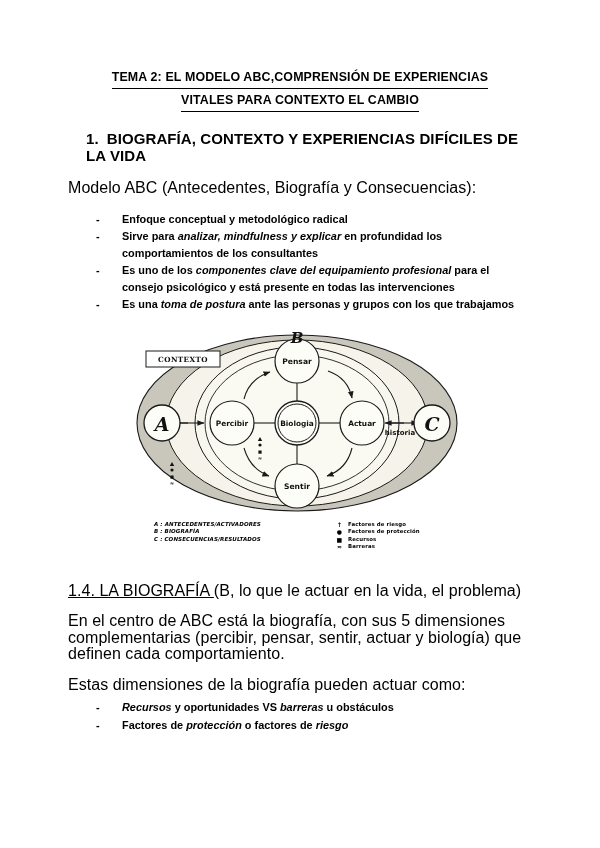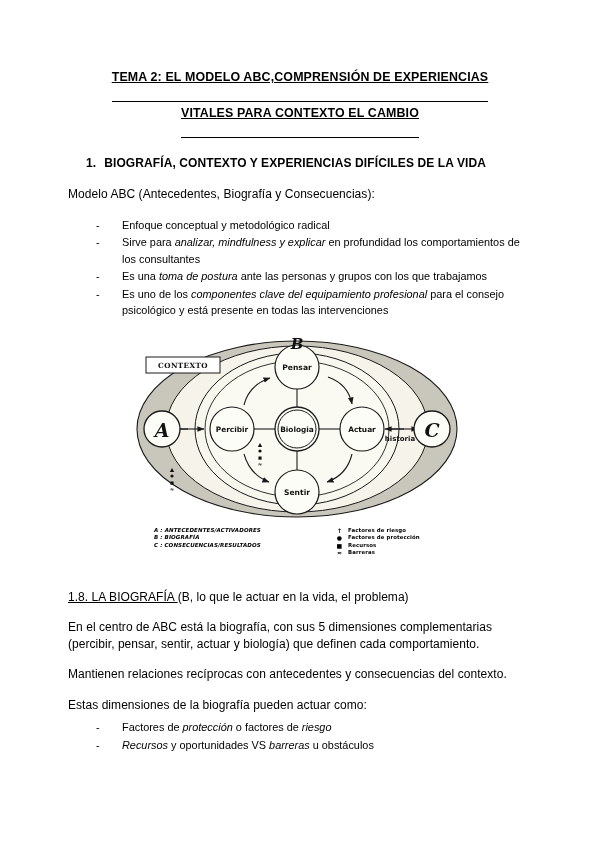--- a/index.html
+++ b/index.html
@@ -34,54 +34,54 @@
     text-align: center;
     font-weight: bold;
     font-size: 12.4px;
     line-height: 22px;
     letter-spacing: .15px;
     margin: 0 0 18px 0;
   }
   .doc-title .tl {
     display: inline-block;
     border-bottom: 1.3px solid #000;
-    padding-bottom: 13px;
-    text-decoration: underline;
+    padding-bottom: 0px;
   }
 
   
   .sec-heading {
     font-weight: bold;
-    font-size: 12px;
+    font-size: 15px;
     margin: 0 0 16px 0;
     padding-left: 18px;
     letter-spacing: .1px;
   }
   .sec-heading .num { margin-right: 8px; }
 
   
   .para {
-    font-size: 12px;
+    font-size: 16px;
     line-height: 16.5px;
     margin: 11px 0 6px 0;
     letter-spacing: .05px;
   }
   .para.gap { margin-bottom: 14px; }
 
   ul.dashlist {
     list-style: none;
     margin: 0 0 8px 0;
     padding: 0 0 0 28px;
   }
   ul.dashlist li {
     position: relative;
     font-size: 10.9px;
     line-height: 16.5px;
     padding-left: 26px;
     margin-bottom: 1px;
+    font-weight: bold;
   }
   ul.dashlist li::before {
     content: "-";
     position: absolute;
     left: 0;
     top: 0;
   }
   em { font-style: italic; }
   .u { text-decoration: underline; }
 
@@ -149,22 +149,22 @@
 
     <h2 class="sec-heading">
       <span class="num">1.</span><span>BIOGRAFÍA, CONTEXTO Y EXPERIENCIAS DIFÍCILES DE LA VIDA</span>
     </h2>
 
     <p class="para gap">Modelo ABC (Antecedentes, Biografía y Consecuencias):</p>
 
     <ul class="dashlist" id="bullets-intro">
         <li><span>Enfoque conceptual y metodológico radical</span></li>
         <li><span>Sirve para </span><em>analizar, mindfulness y explicar</em><span> en profundidad los comportamientos de los consultantes</span></li>
+        <li><span>Es uno de los </span><em>componentes clave del equipamiento profesional</em><span> para el consejo psicológico y está presente en todas las intervenciones</span></li>
         <li><span>Es una </span><em>toma de postura</em><span> ante las personas y grupos con los que trabajamos</span></li>
-        <li><span>Es uno de los </span><em>componentes clave del equipamiento profesional</em><span> para el consejo psicológico y está presente en todas las intervenciones</span></li>
       </ul>
 
     <div class="figure">
       <svg class="fig-canvas" viewBox="0 0 330 238" xmlns="http://www.w3.org/2000/svg">
         <defs>
           <marker id="ah" markerWidth="7" markerHeight="7" refX="6" refY="2.6" orient="auto">
             <path d="M0,0 L6.4,2.6 L0,5.2 z" fill="#1a1a1a"></path>
           </marker>
         </defs>
 
@@ -254,28 +254,27 @@
             <div class="legend-row2">
               <span class="lg-mark">≈</span>
               <span>Barreras</span>
             </div>
           </div>
       </div>
     </div>
 
 
     <p class="para gap">
-      <span class="u">1.8. LA BIOGRAFÍA </span><span>(B, lo que le actuar en la vida, el problema)</span>
+      <span class="u">1.4. LA BIOGRAFÍA </span><span>(B, lo que le actuar en la vida, el problema)</span>
     </p>
 
     <p class="para gap">En el centro de ABC está la biografía, con sus 5 dimensiones complementarias (percibir, pensar, sentir, actuar y biología) que definen cada comportamiento.</p>
 
-    <p class="para gap">Mantienen relaciones recíprocas con antecedentes y consecuencias del contexto.</p>
 
     <p class="para">Estas dimensiones de la biografía pueden actuar como:</p>
 
     <ul class="dashlist" id="bullets-dimensions">
+        <li><em>Recursos</em><span> y oportunidades VS </span><em>barreras</em><span> u obstáculos</span></li>
         <li><span>Factores de </span><em>protección</em><span> o factores de </span><em>riesgo</em></li>
-        <li><em>Recursos</em><span> y oportunidades VS </span><em>barreras</em><span> u obstáculos</span></li>
       </ul>
 
   </div>
 </div>
 
 </body></html>

